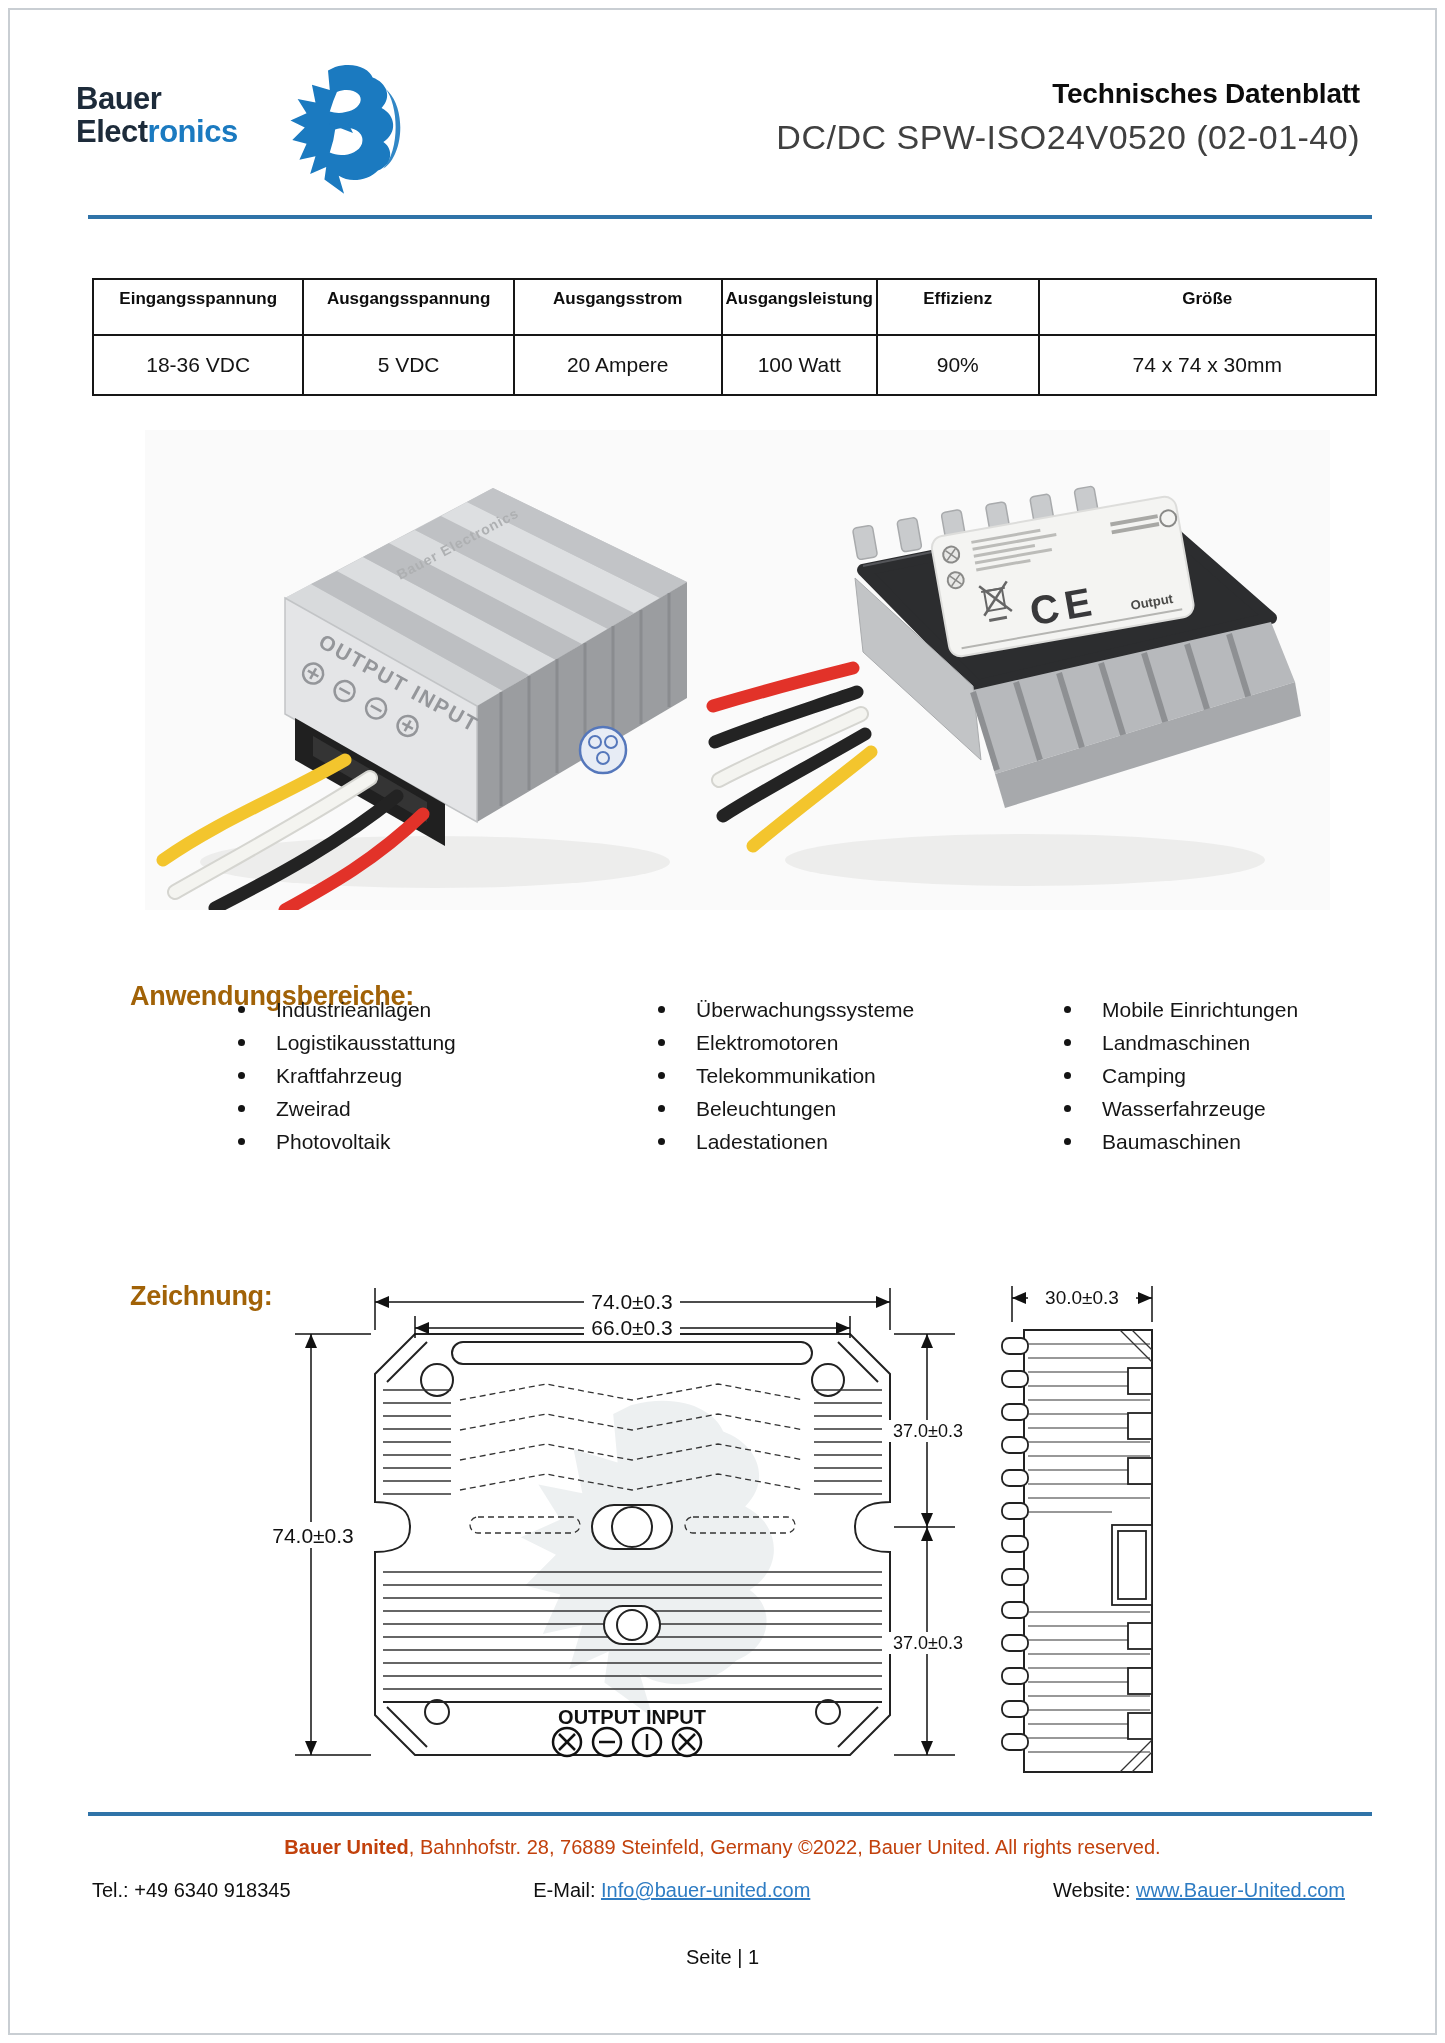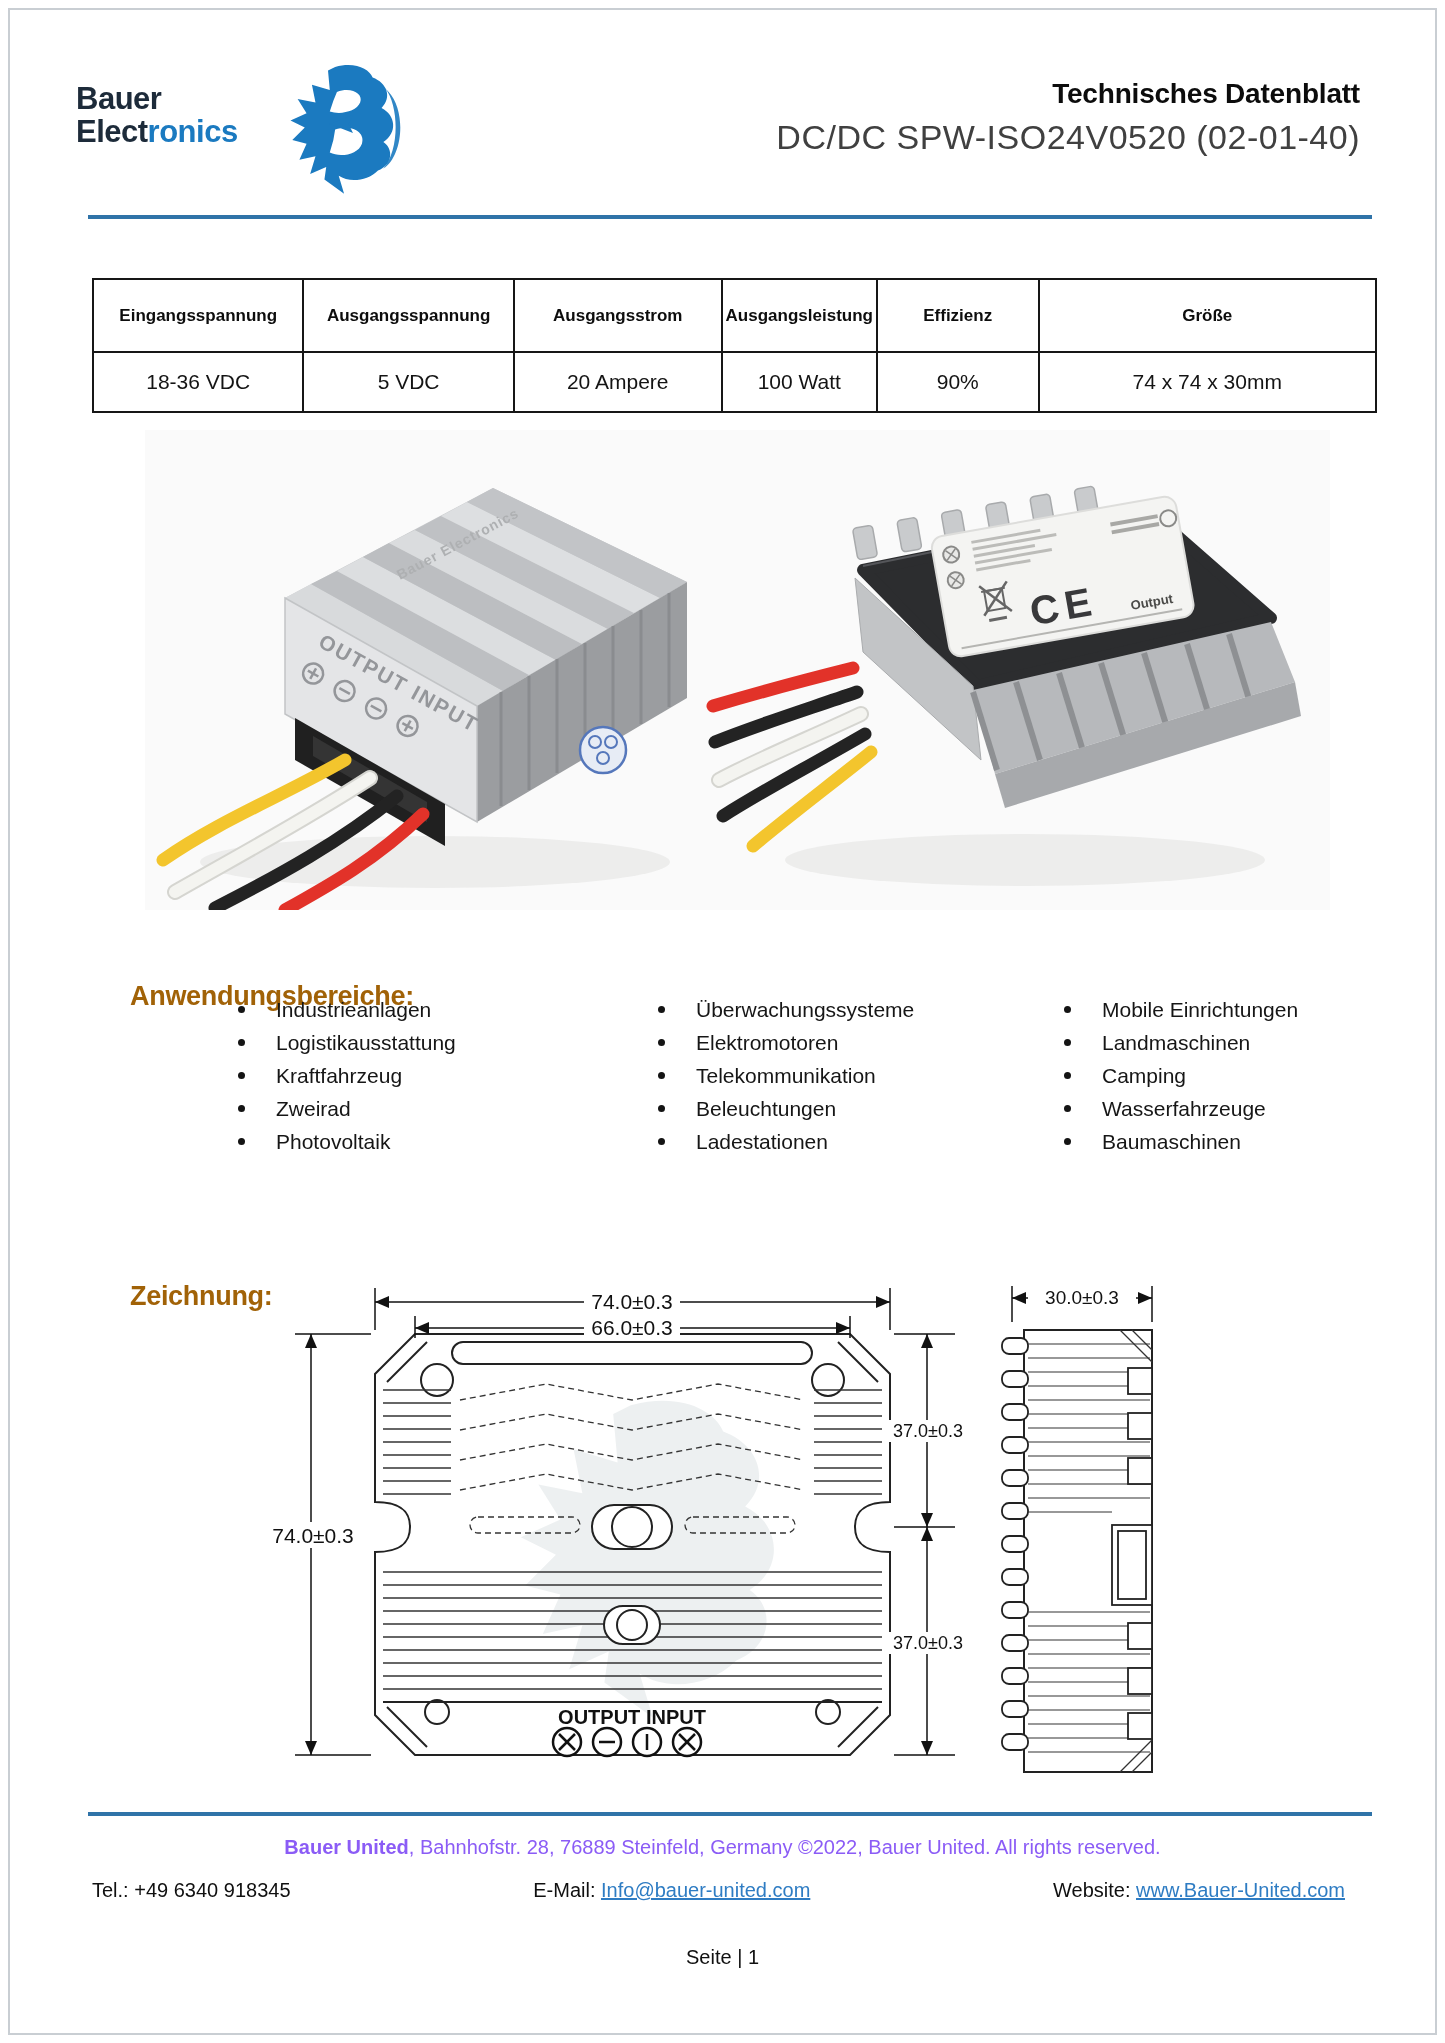--- a/index.html
+++ b/index.html
@@ -14,21 +14,21 @@
   .logo-blue{color:#1b7ac0;}
   .logo-icon{position:absolute;left:278px;top:56px;}
   .title-block{position:absolute;right:85px;top:78px;text-align:right;}
   .doc-title{font-size:28px;font-weight:700;color:#0c0c0c;letter-spacing:-0.2px;}
   .doc-sub{font-size:34px;font-weight:400;color:#404040;margin-top:8px;letter-spacing:0.5px;}
   .hr-top{position:absolute;left:88px;right:73px;top:215px;height:4px;background:#2f73a8;}
 
   
   .spec{position:absolute;left:92px;top:278px;width:1285px;border-collapse:collapse;table-layout:fixed;}
   .spec th,.spec td{border:2px solid #161616;text-align:center;}
-  .spec th{height:44px;font-size:17px;font-weight:700;vertical-align:top;padding-top:26px;color:#0d0d0d;}
+  .spec th{height:44px;font-size:17px;font-weight:700;vertical-align:top;padding-top:9px;color:#0d0d0d;}
   .spec td{height:56px;font-size:21px;font-weight:400;vertical-align:middle;color:#141414;}
 
   
   .photo{position:absolute;}
 
   
   .sec-h{position:absolute;left:130px;font-size:27px;font-weight:800;color:#a16207;letter-spacing:-0.3px;margin-top:48px;}
   .apps-h{top:933px;}
   .draw-h{top:1233px;}
 
@@ -37,21 +37,21 @@
   .applist li{height:33px;display:flex;align-items:center;position:relative;padding-left:40px;}
   .applist li::before{content:"";position:absolute;left:2px;top:13px;width:7px;height:7px;border-radius:50%;background:#141414;}
   .col1{left:236px;}
   .col2{left:656px;}
   .col3{left:1062px;}
 
   .drawing{position:absolute;}
 
   
   .hr-bottom{position:absolute;left:88px;right:73px;top:1812px;height:4px;background:#2f73a8;}
-  .foot1{position:absolute;left:0;width:100%;top:1836px;text-align:center;font-size:20px;color:#8b5cf6;}
+  .foot1{position:absolute;left:0;width:100%;top:1836px;text-align:center;font-size:20px;color:#c2410c;}
   .foot1 b{font-weight:800;}
   .foot2{position:absolute;left:92px;right:100px;top:1879px;display:flex;justify-content:space-between;
          font-size:20px;color:#101010;gap:11px;}
   .lnk{color:#2e7cc3;text-decoration:underline;}
   .pagenum{position:absolute;left:0;width:100%;top:1946px;text-align:center;font-size:20px;color:#101010;}
 
   svg text{font-family:"Liberation Sans",sans-serif;}
 </style>
 </head>
 <body>

